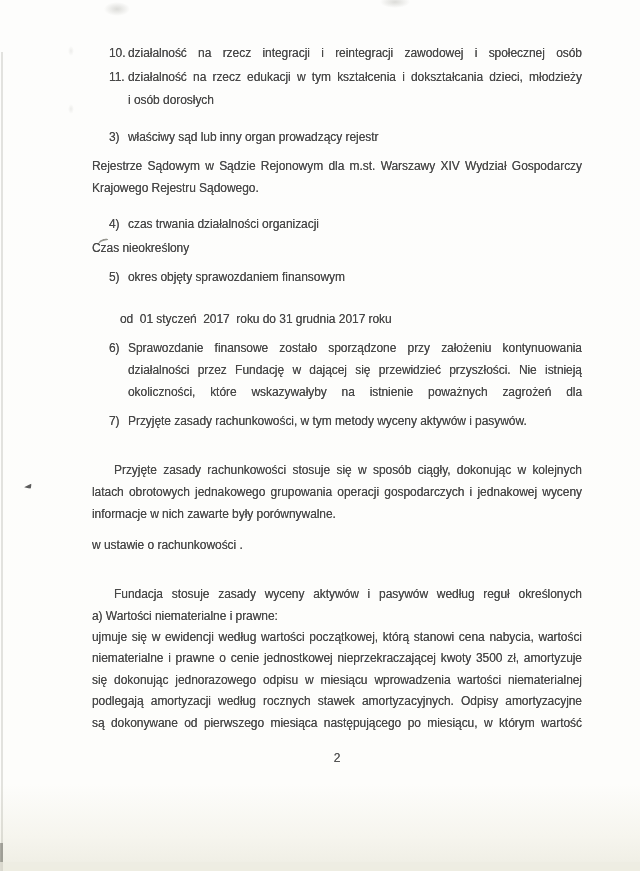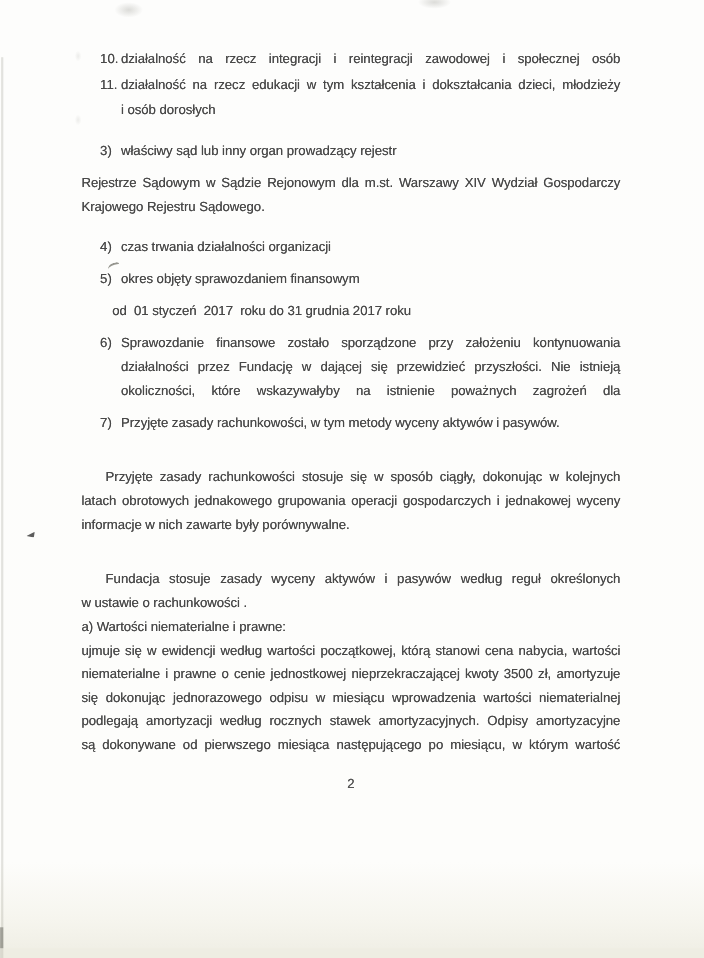--- a/index.html
+++ b/index.html
@@ -22,40 +22,40 @@
   .smudge.s2   { left:380px; top:-4px; width:30px; height:12px; }
   .smudge.s3   { left:68px;  top:46px;  width:6px; height:10px; opacity:.5; }
   .smudge.s4   { left:68px;  top:104px; width:6px; height:10px; opacity:.5; }
   .pen-mark    { position:absolute; left:24px; top:484px; width:8px; height:5px; background:#3f3f3f;
                  clip-path:polygon(0 55%,100% 0,80% 100%); opacity:.85; transform:rotate(-8deg); }
   .squiggle    { position:absolute; left:98px; top:239px; width:11px; height:5px;
                  border-top:2px solid #84847c; border-radius:60% 40%; transform:rotate(-16deg); opacity:.85; }
 
   
   .content {
-    position:absolute; left:74px; top:42px; width:490px;
+    position:absolute; left:92px; top:42px; width:490px;
     color:#484848; font-size:12px; line-height:22px;
     letter-spacing:-0.05px;
     text-shadow:0 0 .35px rgba(72,72,72,.85);
   }
   .ln { min-height:22px; }
   .j  { text-align:justify; text-align-last:justify; }
   .ind{ padding-left:22px;margin-top:27px; }
 
   .hang { position:relative; padding-left:36px; }
   .hang .num { position:absolute; left:17px; top:0; }
 
   .item .ln { line-height:23.5px; min-height:23.5px; }
 
   #sec3        { margin-top:13px; }
   #para-krs    { margin-top:7px; }
   #sec4        { margin-top:14px; }
   #para-czas   { margin-top:2px; }
   #sec5        { margin-top:7px; }
-  #period      { margin-top:7px; margin-left:28px; white-space:pre-wrap; }
+  #period      { margin-top:20px; margin-left:28px; white-space:pre-wrap; }
   #sec6        { margin-top:7px; }
   #sec7        { margin-top:7px; }
   #para-zasady { margin-top:4px; }
   #para-fs     { margin-top:9px; }
   #para-wartosci .ln { line-height:21.5px; min-height:21.5px; }
   #pagenum     { margin-top:13px; text-align:center; color:#555; }
 </style>
 </head>
 <body>
 
@@ -92,20 +92,21 @@
     <div id="para-krs">
       <div class="ln j">Rejestrze Sądowym w Sądzie Rejonowym dla m.st. Warszawy XIV Wydział Gospodarczy</div>
       <div class="ln">Krajowego Rejestru Sądowego.</div>
     </div>
 
     <div class="hang" id="sec4">
       <span class="num">4)</span>
       <div class="ln">czas trwania działalności organizacji</div>
     </div>
 
+    <div class="ln" id="para-czas">Czas nieokreślony</div>
 
     <div class="hang" id="sec5">
       <span class="num">5)</span>
       <div class="ln">okres objęty sprawozdaniem finansowym</div>
     </div>
 
     <div class="ln" id="period">od  01 styczeń  2017  roku do 31 grudnia 2017 roku</div>
 
     <div class="hang" id="sec6">
       <span class="num">6)</span>
@@ -119,22 +120,22 @@
       <div class="ln">Przyjęte zasady rachunkowości, w tym metody wyceny aktywów i pasywów.</div>
     </div>
 
     <div id="para-zasady">
       <div class="ln j ind">Przyjęte zasady rachunkowości stosuje się w sposób ciągły, dokonując w kolejnych</div>
       <div class="ln j">latach obrotowych jednakowego grupowania operacji gospodarczych i jednakowej wyceny</div>
       <div class="ln">informacje w nich zawarte były porównywalne.</div>
     </div>
 
     <div id="para-fs">
+      <div class="ln">w ustawie o rachunkowości .</div>
       <div class="ln j ind">Fundacja stosuje zasady wyceny aktywów i pasywów według reguł określonych</div>
-      <div class="ln">w ustawie o rachunkowości .</div>
     </div>
 
     <div class="ln" id="item-a">a) Wartości niematerialne i prawne:</div>
 
     <div id="para-wartosci">
       <div class="ln j">ujmuje się w ewidencji według wartości początkowej, którą stanowi cena nabycia, wartości</div>
       <div class="ln j">niematerialne i prawne o cenie jednostkowej nieprzekraczającej kwoty 3500 zł, amortyzuje</div>
       <div class="ln j">się dokonując jednorazowego odpisu w miesiącu wprowadzenia  wartości niematerialnej</div>
       <div class="ln j">podlegają amortyzacji według rocznych stawek amortyzacyjnych. Odpisy amortyzacyjne</div>
       <div class="ln j">są dokonywane od pierwszego miesiąca następującego po miesiącu, w którym wartość</div>

